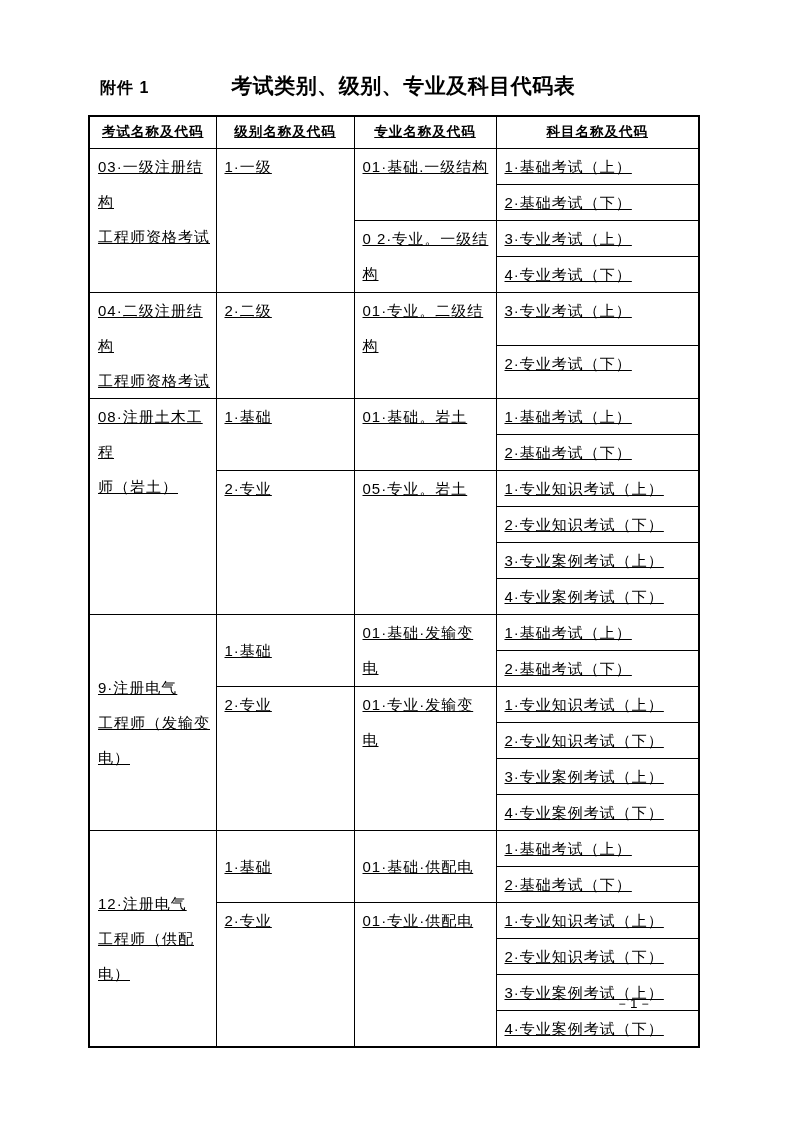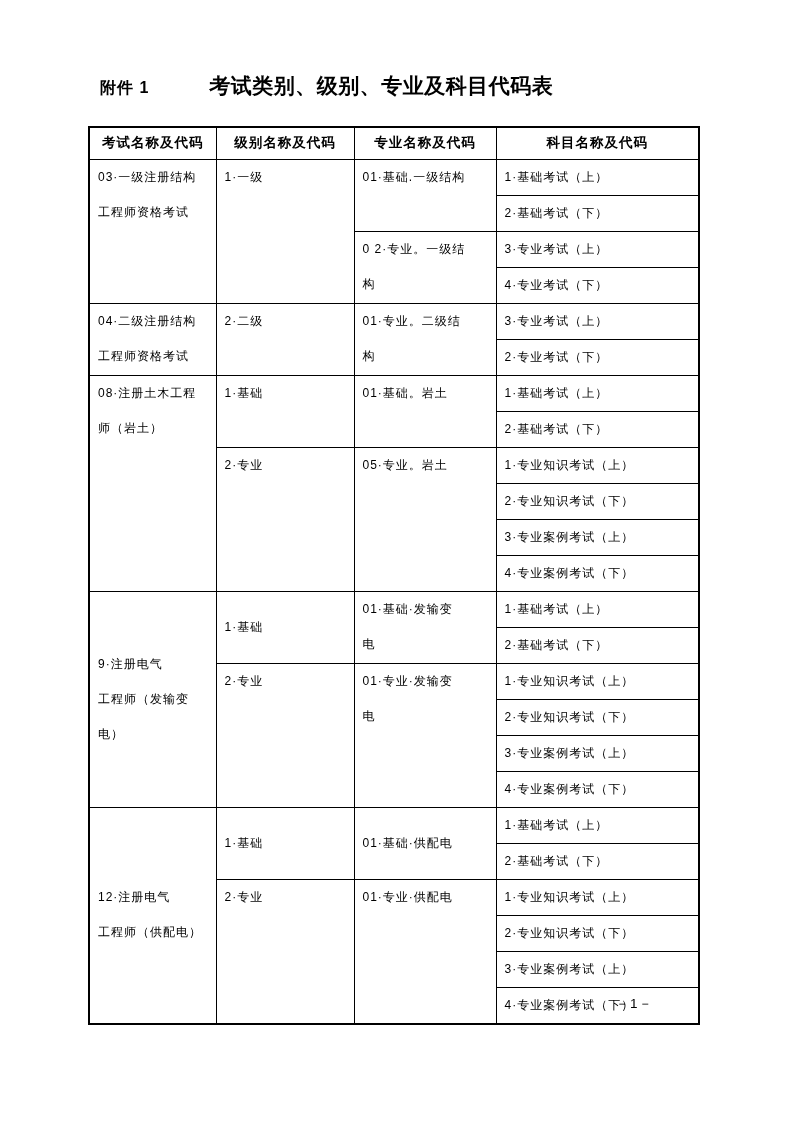--- a/index.html
+++ b/index.html
@@ -9,28 +9,29 @@
     background: #ffffff;
     font-family: "Liberation Sans", sans-serif;
     color: #000;
     position: relative;
     overflow: hidden;
   }
   .page { position: absolute; inset: 0; background: #fff; }
 
   .titlebar { position: absolute; left: 100px; top: 72px; white-space: nowrap; }
   .attach-label { font-size: 16px; font-weight: bold; letter-spacing: 1px; }
-  .doc-title { font-size: 21px; font-weight: bold; margin-left: 60px; letter-spacing: 0.5px; }
+  .doc-title { font-size: 21px; font-weight: bold; margin-left: 82px; letter-spacing: 0.5px; }
 
   table.code-table {
-    position: absolute; left: 88px; top: 126px;
+    position: absolute; left: 88px; top: 115px;
     width: 610px;
     border-collapse: collapse;
     table-layout: fixed;
     border: 2px solid #000;
+    text-decoration: underline;
   }
   col.c1 { width: 127px; }
   col.c2 { width: 138px; }
   col.c3 { width: 142px; }
   col.c4 { width: 203px; }
 
   th, td { border: 1px solid #000; }
 
   th {
     height: 32px;
@@ -38,21 +39,21 @@
     font-weight: bold;
     text-align: center;
     vertical-align: middle;
     letter-spacing: 1px;
     padding: 0 2px;
   }
 
   tbody tr { height: 35px; }
 
   td {
-    font-size: 12px;
+    font-size: 15px;
     letter-spacing: 1px;
     line-height: 35px;
     padding: 0 3px 0 8px;
     vertical-align: top;
     white-space: pre-line;
     overflow: hidden;
   }
   td.vmid { vertical-align: middle; }
 
   .page-number {

